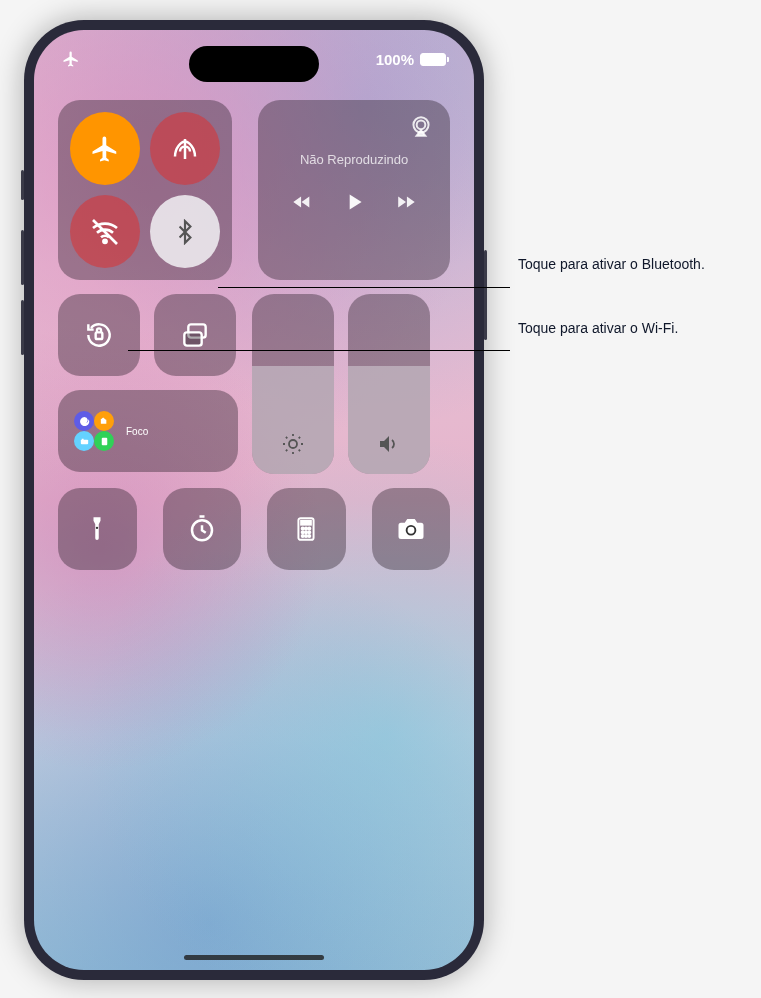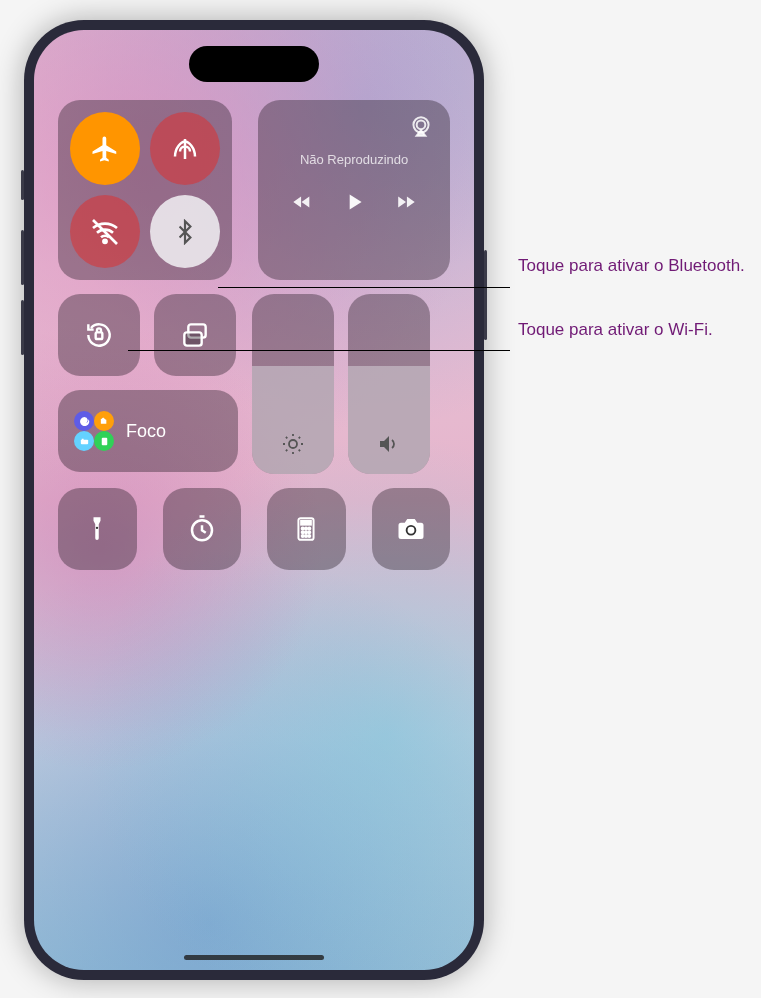--- a/index.html
+++ b/index.html
@@ -209,23 +209,23 @@
       bottom: 10px;
       left: 50%;
       transform: translateX(-50%);
       width: 140px;
       height: 5px;
       background: rgba(30,30,30,0.8);
       border-radius: 3px;
     }
     .callout {
       position: absolute;
-      font-size: 17px;
+      font-size: 14px;
       line-height: 1.35;
-      color: #701a75;
+      color: #0f172a;
     }
     .callout-line {
       position: absolute;
       height: 1px;
       background: #000;
     }
     svg { display: block; }
     .side-btn {
       position: absolute;
       background: #3a3a48;
@@ -237,20 +237,31 @@
 
 <div class="phone-frame">
   <div class="side-btn" style="left:-3px; top:150px; width:3px; height:30px;"></div>
   <div class="side-btn" style="left:-3px; top:210px; width:3px; height:55px;"></div>
   <div class="side-btn" style="left:-3px; top:280px; width:3px; height:55px;"></div>
   <div class="side-btn" style="right:-3px; top:230px; width:3px; height:90px;"></div>
 
   <div class="screen">
     <div class="notch"></div>
 
+    <div class="status-bar">
+      <div class="status-left">
+        <svg width="18" height="18" viewBox="0 0 24 24" fill="#fff">
+            <path d="M21 16v-2l-8-5V3.5a1.5 1.5 0 0 0-3 0V9l-8 5v2l8-2.5V19l-2 1.5V22l3.5-1 3.5 1v-1.5L13 19v-5.5l8 2.5z"></path>
+          </svg>
+      </div>
+      <div class="status-right">
+        <span>100%</span>
+        <div class="battery-icon"></div>
+      </div>
+    </div>
 
     <div class="cc-container">
 
       <div class="cc-row">
         <div class="tile-group connectivity">
           <div class="conn-btn airplane">
             <svg width="30" height="30" viewBox="0 0 24 24" fill="#fff">
                 <path d="M21 16v-2l-8-5V3.5a1.5 1.5 0 0 0-3 0V9l-8 5v2l8-2.5V19l-2 1.5V22l3.5-1 3.5 1v-1.5L13 19v-5.5l8 2.5z"></path>
               </svg>
 
@@ -346,21 +357,21 @@
                     <rect x="4" y="8" width="16" height="10" rx="2"></rect>
                     <rect x="6" y="6" width="4" height="3"></rect>
                   </svg>
                 </div>
               <div class="focus-mini" style="bottom:0;right:0;background:#30d158;">
                   <svg width="11" height="11" viewBox="0 0 24 24" fill="#fff">
                     <rect x="6" y="4" width="12" height="16" rx="2"></rect>
                   </svg>
                 </div>
             </div>
-            <span style="font-size:18px;">Foco</span>
+            <span style="font-size:10px;">Foco</span>
           </div>
         </div>
 
         <div class="slider-tile">
           <div class="slider-fill" style="height:60%;">
             <svg width="24" height="24" viewBox="0 0 24 24" fill="none" stroke="#555" stroke-width="1.8">
                 <circle cx="12" cy="12" r="4"></circle>
                 <path d="M12 2v2M12 20v2M4.9 4.9l1.4 1.4M17.7 17.7l1.4 1.4M2 12h2M20 12h2M4.9 19.1l1.4-1.4M17.7 6.3l1.4-1.4"></path>
               </svg>
           </div>

